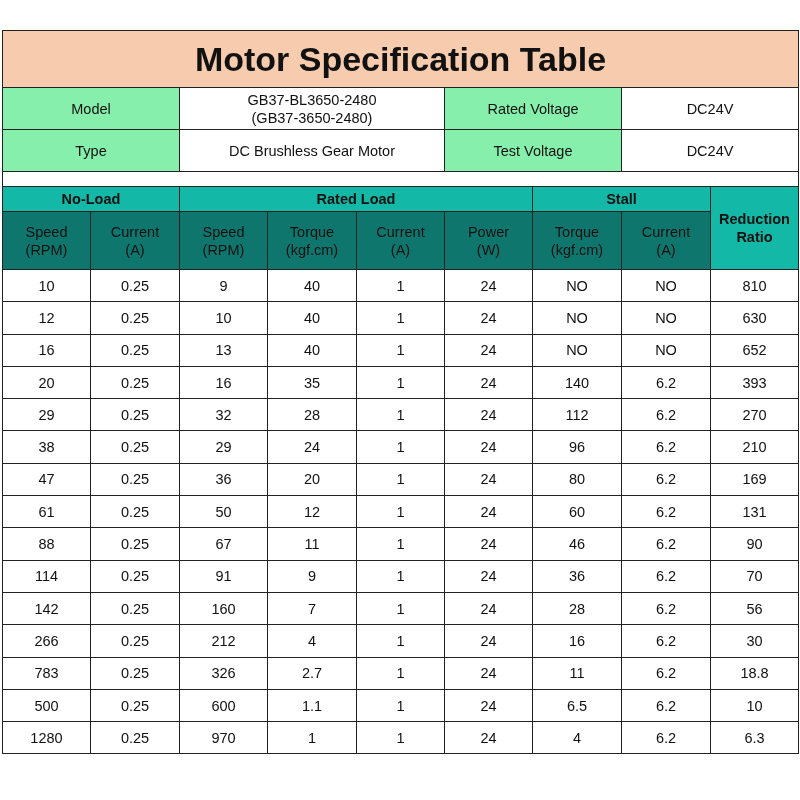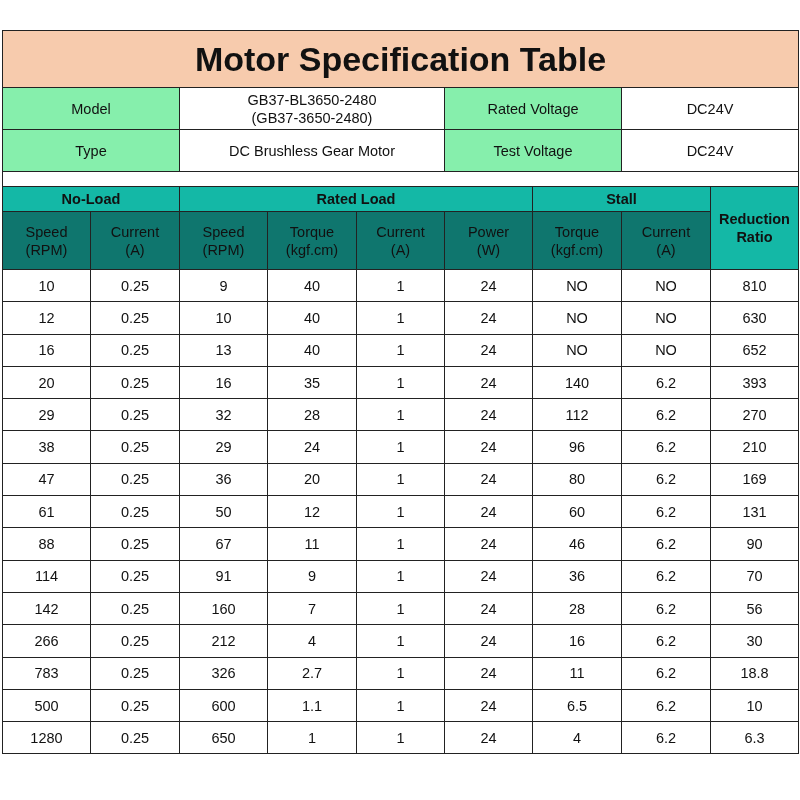--- a/index.html
+++ b/index.html
@@ -247,21 +247,21 @@
         <td>1.1</td>
         <td>1</td>
         <td>24</td>
         <td>6.5</td>
         <td>6.2</td>
         <td>10</td>
       </tr>
       <tr class="data">
         <td>1280</td>
         <td>0.25</td>
-        <td>650</td>
+        <td>970</td>
         <td>1</td>
         <td>1</td>
         <td>24</td>
         <td>4</td>
         <td>6.2</td>
         <td>6.3</td>
       </tr>
     </tbody>
 </table>
 

